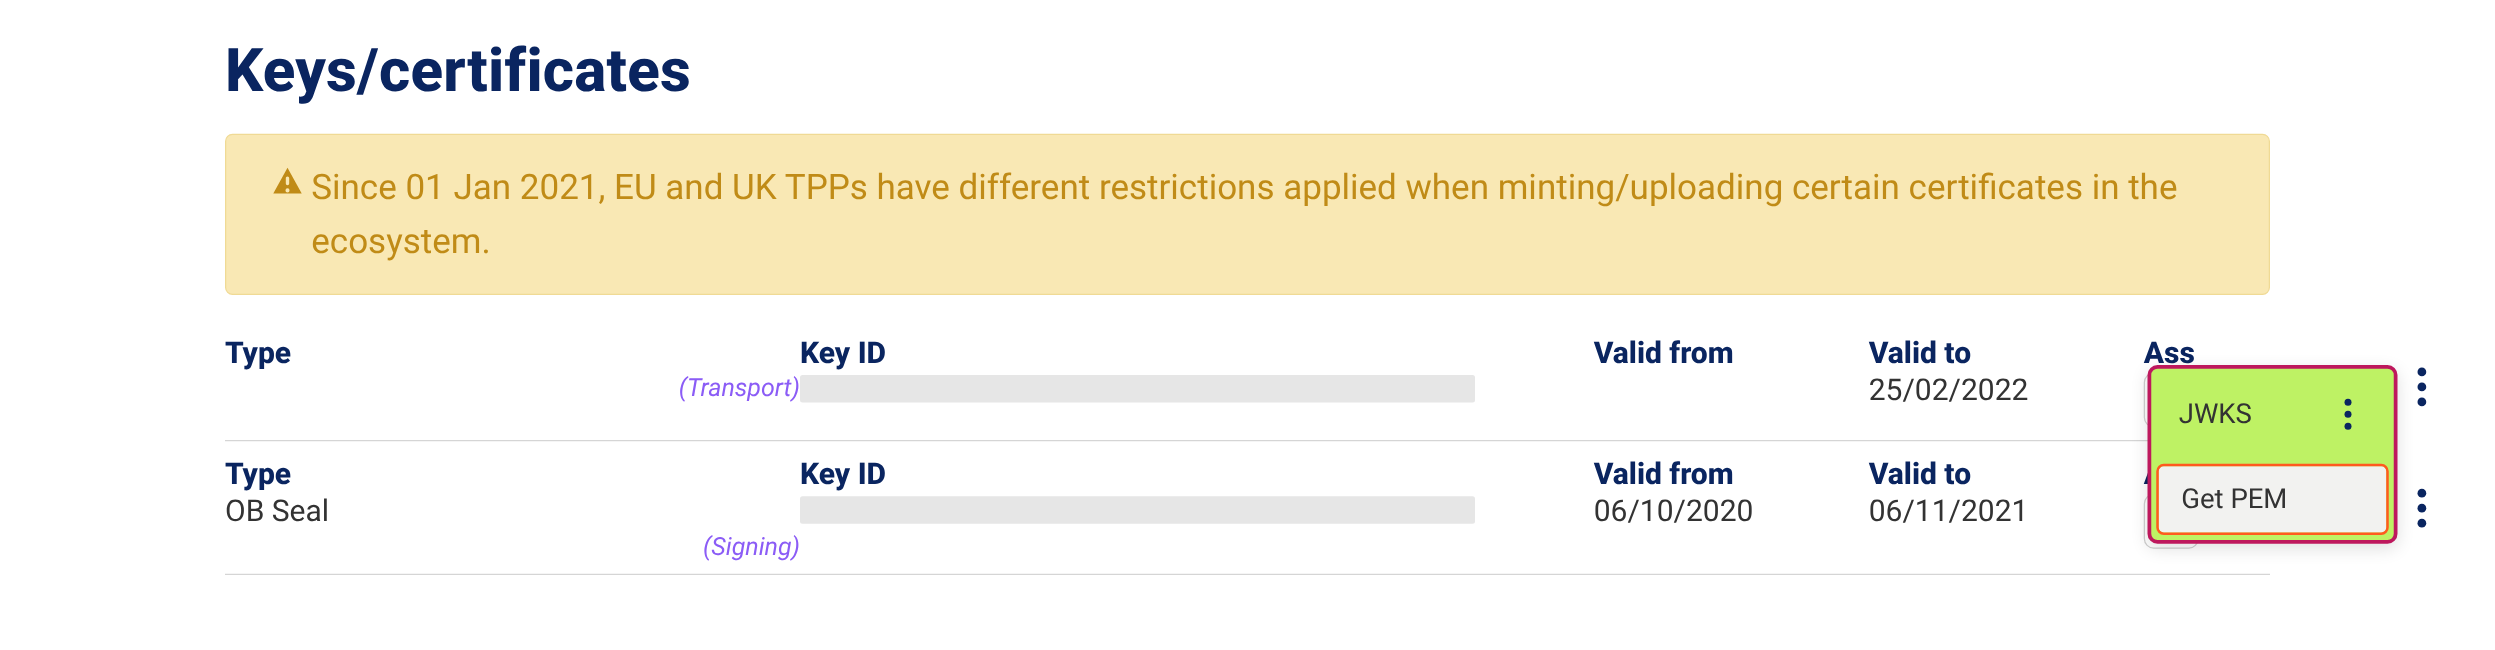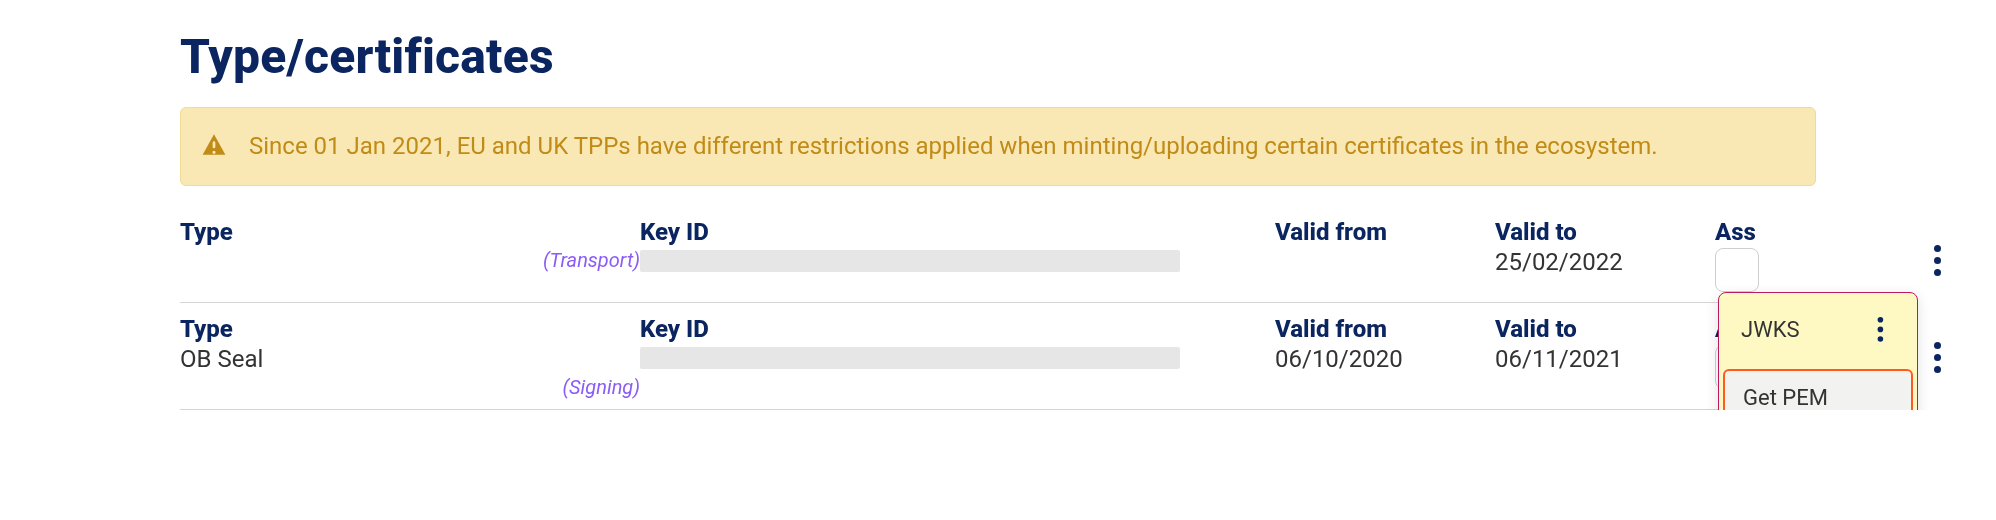--- a/index.html
+++ b/index.html
@@ -18,26 +18,26 @@
     color: #0a2560;
     font-size: 48px;
     font-weight: 800;
     margin: 8px 0 22px 0;
     letter-spacing: .2px;
   }
   .alert {
     background: #f9e8b4;
     border: 1px solid #f0da95;
     border-radius: 6px;
-    padding: 20px 20px;
+    padding: 20px 36px;
     display: flex;
     align-items: flex-start;
-    gap: 22px;
+    gap: 6px;
     color: #c08b17;
-    font-size: 24px;
+    font-size: 28px;
     line-height: 1.55;
     margin-bottom: 20px;
   }
   .alert .icon {
     flex: 0 0 auto;
     margin-top: 4px;
   }
   .alert .icon svg { display: block; }
   .rows { }
   .row {
@@ -100,22 +100,22 @@
     border-radius: 50%;
   }
   .kebab { flex-direction: column; gap: 5px; }
 
   
   .menu {
     position: absolute;
     top: 292px;
     left: 1718px;
     width: 200px;
-    background: #fef9c3;
-    border: 1px solid #be185d;
+    background: #bef264;
+    border: 3px solid #be185d;
     border-radius: 8px;
     box-shadow: 0 4px 14px rgba(0,0,0,.12);
     overflow: visible;
     z-index: 10;
     padding-bottom: 6px;
   }
   .menu-item {
     padding: 16px 22px;
     font-size: 22px;
     color: #333;
@@ -129,21 +129,21 @@
     outline: 2.5px solid #ff5a1f;
     border-radius: 4px;
     margin: 6px 6px 0 6px;
     padding: 14px 18px;
   }
 </style>
 </head>
 <body>
 
 <div class="page">
-  <h1 class="page-title">Type/certificates</h1>
+  <h1 class="page-title">Keys/certificates</h1>
 
   <div class="alert">
     <span class="icon">
       <svg width="26" height="26" viewBox="0 0 24 24" fill="#c08b17" aria-hidden="true">
         <path d="M12 2 1.5 21h21L12 2zm0 6.5c.7 0 1.25.55 1.25 1.25v4a1.25 1.25 0 1 1-2.5 0v-4c0-.7.55-1.25 1.25-1.25zm0 8.75a1.5 1.5 0 1 1 0 3 1.5 1.5 0 0 1 0-3z"></path>
       </svg>
     </span>
     <div>Since 01 Jan 2021, EU and UK TPPs have different restrictions applied when minting/uploading certain certificates in the ecosystem.</div>
   </div>
 

